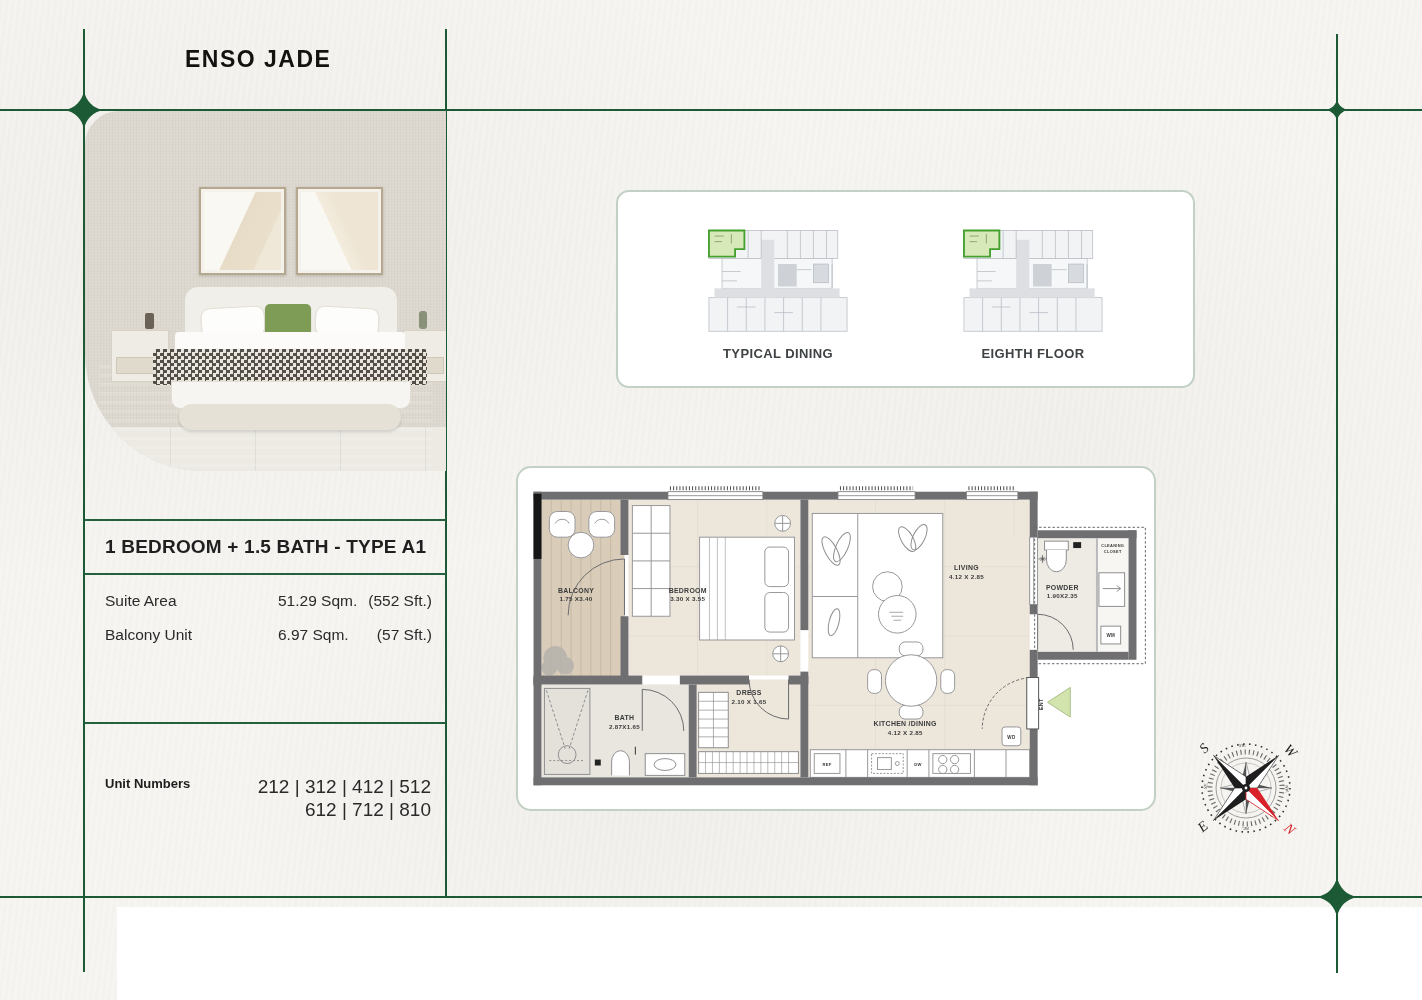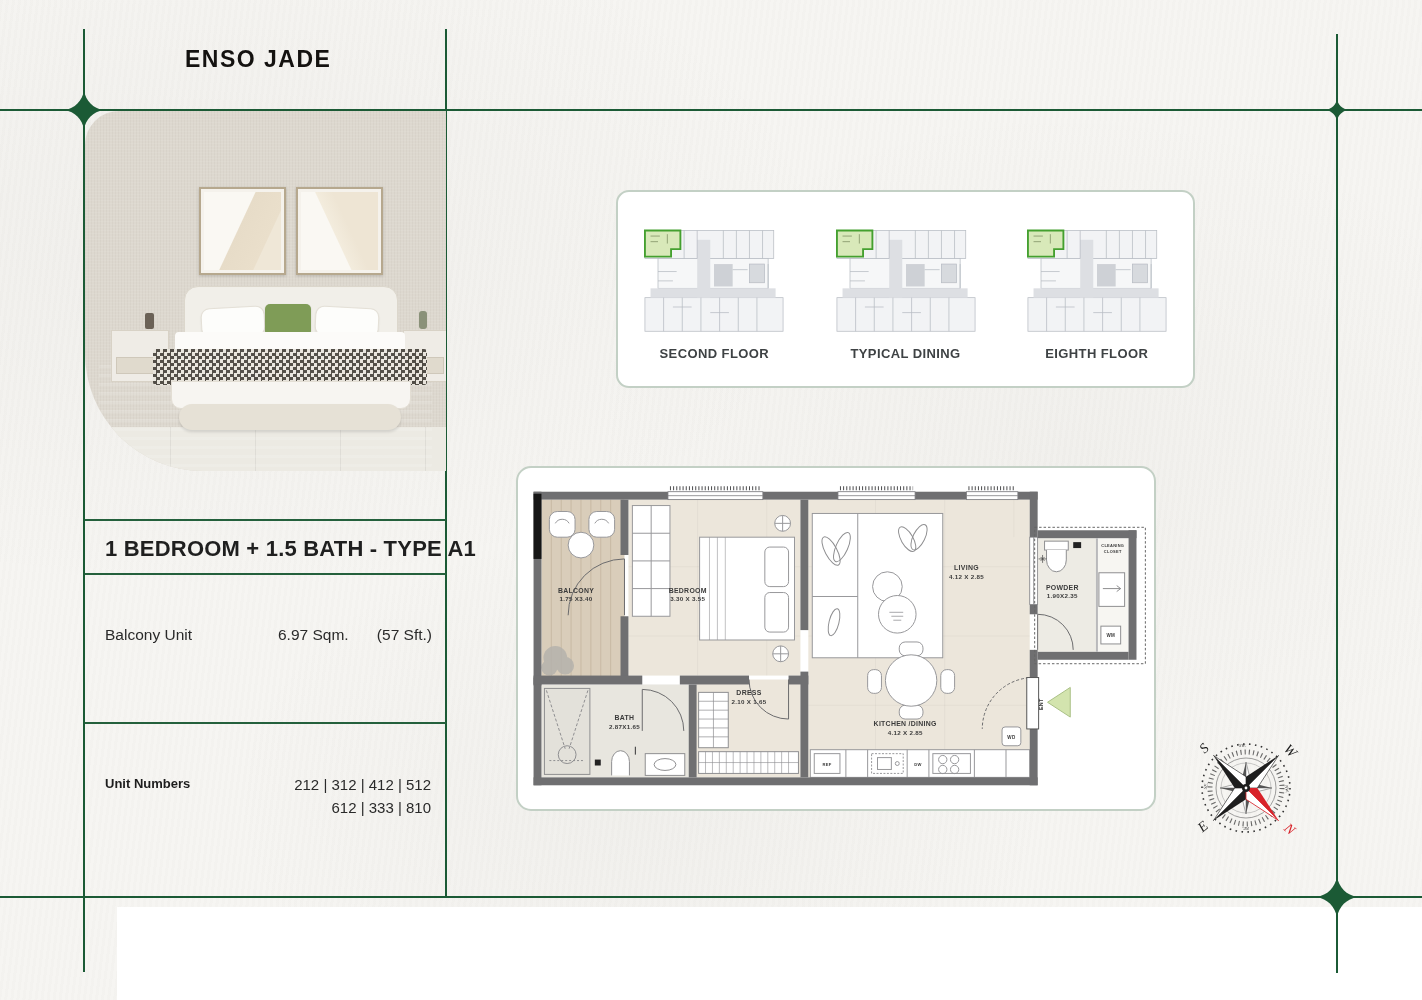--- a/index.html
+++ b/index.html
@@ -51,28 +51,28 @@
     background:repeating-conic-gradient(#47433c 0% 25%, #e9e5dd 0% 50%);background-size:7px 7px;}
   #ph-mattress-front{left:86px;top:270px;width:238px;height:26px;background:#f7f5f1;border:1px solid #e3ded4;border-radius:0 0 10px 10px;}
   #ph-base{left:94px;top:293px;width:222px;height:26px;background:#e6e1d6;border-radius:13px;box-shadow:0 2px 3px rgba(0,0,0,.12);}
   .ph-stand{top:219px;height:50px;background:#efece6;border:1px solid #d8d2c6;}
   #ph-stand-l{left:26px;width:56px;}
   #ph-stand-r{left:318px;width:44px;}
   .ph-drawer{position:absolute;left:4px;right:4px;bottom:7px;height:15px;background:#e0dacd;border:1px solid #cfc8ba;}
   #ph-cup{left:60px;top:202px;width:9px;height:16px;background:#6b6257;border-radius:2px;}
   #ph-vase{left:334px;top:200px;width:8px;height:18px;background:#8a9179;border-radius:3px;}
   
-  #unit-title{position:absolute;left:105px;top:536px;font-size:22px;font-weight:bold;letter-spacing:.2px;color:#1f1f1f;}
+  #unit-title{position:absolute;left:105px;top:536px;font-size:19px;font-weight:bold;letter-spacing:.2px;color:#1f1f1f;}
   .area-row{position:absolute;left:105px;width:327px;height:20px;font-size:15.5px;color:#2a2a2a;}
   .area-row .a-label{position:absolute;left:0;}
   .area-row .a-sqm{position:absolute;left:173px;}
   .area-row .a-sft{position:absolute;right:0;}
   .area-row.bold{font-weight:bold;color:#1d1d1d;}
   #unit-numbers-label{position:absolute;left:105px;top:776px;font-size:13px;font-weight:bold;color:#1d1d1d;}
-  .un-line{position:absolute;right:991px;font-size:15px;color:#2a2a2a;white-space:nowrap;}
+  .un-line{position:absolute;right:991px;font-size:19px;color:#2a2a2a;white-space:nowrap;}
   
   #keyplans{
     position:absolute;left:616px;top:190px;width:579px;height:198px;background:#fff;
     border:2px solid #c3d0c5;border-radius:13px;display:flex;justify-content:space-evenly;
     align-items:center;padding-top:6px;box-sizing:border-box;
   }
   .floor-col{display:flex;flex-direction:column;align-items:center;width:33%;}
   .floor-label{margin-top:11px;font-size:13px;font-weight:bold;color:#3e4244;letter-spacing:.4px;}
   
   #plancard{
@@ -138,50 +138,36 @@
     <div class="ph ph-pillow" id="ph-pillow-r"></div>
     <div class="ph" id="ph-pillow-green"></div>
     <div class="ph" id="ph-mattress"></div>
     <div class="ph" id="ph-blanket"></div>
     <div class="ph" id="ph-mattress-front"></div>
     <div class="ph" id="ph-base"></div>
   </div>
 
   <div id="unit-title">1 BEDROOM + 1.5 BATH - TYPE A1</div>
 
+  <div class="area-row" style="top:592px;">
+    <span class="a-label">Suite Area</span>
+    <span class="a-sqm">51.29 Sqm.</span>
+    <span class="a-sft">(552 Sft.)</span>
+  </div>
   <div class="area-row" style="top:626px;">
     <span class="a-label">Balcony Unit</span>
     <span class="a-sqm">6.97 Sqm.</span>
     <span class="a-sft">(57 Sft.)</span>
   </div>
 
   <div id="unit-numbers-label">Unit Numbers</div>
   <div class="un-line" style="top:776px;">212 | 312 | 412 | 512</div>
-  <div class="un-line" style="top:799px;">612 | 333 | 810</div>
+  <div class="un-line" style="top:799px;">612 | 712 | 810</div>
 
   <div id="keyplans">
-    <div class="floor-col">
-      <svg width="150" height="112" viewBox="0 0 160 120">
-        <g stroke="#b7bcc3" stroke-width="0.8" fill="none">
-          <rect x="6" y="8" width="138" height="30" fill="#f2f3f5"></rect>
-          <rect x="20" y="38" width="118" height="32" fill="#f6f7f8"></rect>
-          <rect x="6" y="80" width="148" height="36" fill="#f2f3f5"></rect>
-          <rect x="12" y="70" width="134" height="10" fill="#dddfe3" stroke="none"></rect>
-          <rect x="62" y="18" width="14" height="62" fill="#dddfe3" stroke="none"></rect>
-          <rect x="80" y="44" width="20" height="24" fill="#ced1d6" stroke="none"></rect>
-          <rect x="118" y="44" width="16" height="20" fill="#d7dade"></rect>
-          <path d="M48,8 V38 M62,8 V38 M90,8 V38 M104,8 V38 M118,8 V38 M132,8 V38"></path>
-          <path d="M26,80 V116 M46,80 V116 M66,80 V116 M86,80 V116 M106,80 V116 M126,80 V116"></path>
-          <path d="M20,52 H40 M20,62 H36 M100,50 H116 M138,44 V70 M36,90 H56 M76,96 H96"></path>
-        </g>
-        <path d="M6,8 h38 v20 h-10 v8 h-28 z" fill="#d8e9b9" stroke="#44a02f" stroke-width="2"></path>
-        <path d="M12,14 h10 M12,20 h8 M30,12 v10" stroke="#7b8d60" stroke-width="0.8" fill="none"></path>
-      </svg>
-      <div class="floor-label">SECOND FLOOR</div>
-    </div>
     <div class="floor-col">
       <svg width="150" height="112" viewBox="0 0 160 120">
         <g stroke="#b7bcc3" stroke-width="0.8" fill="none">
           <rect x="6" y="8" width="138" height="30" fill="#f2f3f5"></rect>
           <rect x="20" y="38" width="118" height="32" fill="#f6f7f8"></rect>
           <rect x="6" y="80" width="148" height="36" fill="#f2f3f5"></rect>
           <rect x="12" y="70" width="134" height="10" fill="#dddfe3" stroke="none"></rect>
           <rect x="62" y="18" width="14" height="62" fill="#dddfe3" stroke="none"></rect>
           <rect x="80" y="44" width="20" height="24" fill="#ced1d6" stroke="none"></rect>
           <rect x="118" y="44" width="16" height="20" fill="#d7dade"></rect>

